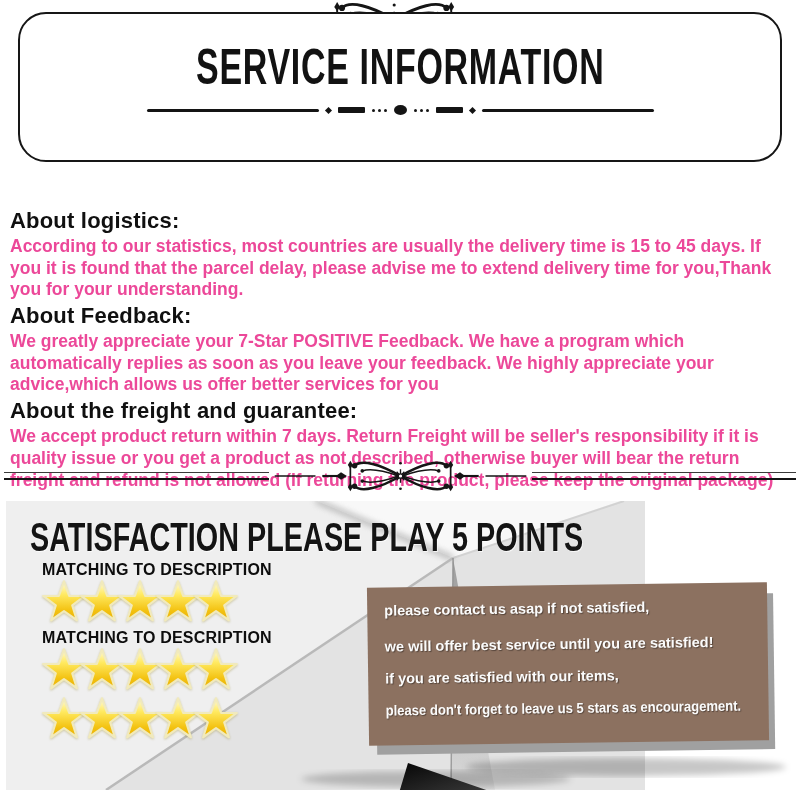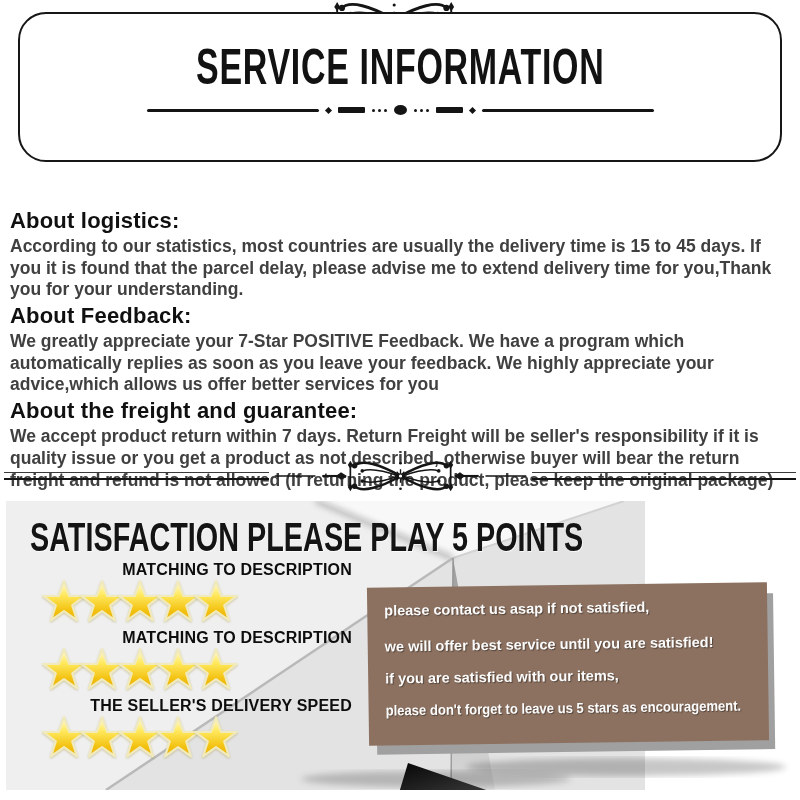--- a/index.html
+++ b/index.html
@@ -19,34 +19,34 @@
   .tline{width:172px;height:3px;background:#141414;border-radius:2px;}
   .tdot{width:5px;height:5px;background:#141414;transform:rotate(45deg);}
   .tdash{width:27px;height:6px;background:#141414;border-radius:1px;}
   .tminidots{display:flex;gap:3px;align-items:center;}
   .tminidot{width:3px;height:3px;border-radius:50%;background:#141414;}
   .tbigdot{width:13px;height:10px;border-radius:50%;background:#141414;}
 
   
   .content{position:absolute;left:10px;top:170px;width:782px;margin-top:37px;}
   .section-h{font-size:22px;font-weight:bold;color:#101010;margin:1px 0 2px;letter-spacing:.2px;}
-  .section-p{font-size:17.5px;font-weight:bold;color:#404040;margin:0 0 2px;line-height:1.24;}
+  .section-p{font-size:17.5px;font-weight:bold;color:#ec4899;margin:0 0 2px;line-height:1.24;}
 
   
   .mid-divider{position:absolute;left:0;top:456px;width:800px;display:flex;align-items:center;}
   .dline{flex:1;height:5px;border-top:1px solid #3a3a3a;border-bottom:2px solid #141414;margin:0 4px;}
 
   
   .panel{position:absolute;left:6px;top:501px;width:639px;height:289px;background:#e3e3e3;}
   .peel{position:absolute;left:0;top:0;z-index:1;}
   .panel-title{position:absolute;left:24px;top:14px;z-index:3;font-size:40px;font-weight:bold;
          color:#141414;white-space:nowrap;transform:scaleX(.72);transform-origin:left center;
          text-shadow:1px 1px 0 rgba(255,255,255,.75);}
   .ratings{position:absolute;left:36px;top:60px;width:310px;z-index:5;}
-  .r-label{font-size:16px;font-weight:bold;color:#0d0d0d;letter-spacing:.2px;white-space:nowrap;text-align:right;}
+  .r-label{font-size:16px;font-weight:bold;color:#0d0d0d;letter-spacing:.2px;white-space:nowrap;}
   .stars{display:flex;margin:1px 0 7px;}
   .star{width:44px;height:42px;margin-right:-6px;filter:drop-shadow(0 1px 1px rgba(130,110,0,.3));}
 
   
   .note-box{position:absolute;left:362px;top:84px;width:400px;height:158px;z-index:4;
          background:#8c7160;transform:rotate(-.8deg);
          box-shadow:7px 10px 0 -1px #a0a0a0;padding:14px 0 0 17px;box-sizing:border-box;}
   .note-line{display:inline-block;font-size:14.5px;font-weight:bold;color:#fbfbfb;
          white-space:nowrap;line-height:19px;margin-bottom:13px;
          text-shadow:1px 1px 1px rgba(0,0,0,.4);transform-origin:left center;}
@@ -210,21 +210,20 @@
             </svg>
             <svg class="star" viewBox="0 0 100 96">
               <path d="M50,3 L61.8,36.5 L97.5,36.5 L68.9,58 L79.4,92 L50,71 L20.6,92 L31.1,58 L2.5,36.5 L38.2,36.5 Z" fill="url(#sg)" stroke="#f1eabc" stroke-width="5" stroke-linejoin="round"></path>
             </svg>
             <svg class="star" viewBox="0 0 100 96">
               <path d="M50,3 L61.8,36.5 L97.5,36.5 L68.9,58 L79.4,92 L50,71 L20.6,92 L31.1,58 L2.5,36.5 L38.2,36.5 Z" fill="url(#sg)" stroke="#f1eabc" stroke-width="5" stroke-linejoin="round"></path>
             </svg>
           </div>
       </div>
       <div>
-        <div class="r-label">THE SELLER'S DELIVERY SPEED</div>
         <div class="stars">
             <svg class="star" viewBox="0 0 100 96">
               <path d="M50,3 L61.8,36.5 L97.5,36.5 L68.9,58 L79.4,92 L50,71 L20.6,92 L31.1,58 L2.5,36.5 L38.2,36.5 Z" fill="url(#sg)" stroke="#f1eabc" stroke-width="5" stroke-linejoin="round"></path>
             </svg>
             <svg class="star" viewBox="0 0 100 96">
               <path d="M50,3 L61.8,36.5 L97.5,36.5 L68.9,58 L79.4,92 L50,71 L20.6,92 L31.1,58 L2.5,36.5 L38.2,36.5 Z" fill="url(#sg)" stroke="#f1eabc" stroke-width="5" stroke-linejoin="round"></path>
             </svg>
             <svg class="star" viewBox="0 0 100 96">
               <path d="M50,3 L61.8,36.5 L97.5,36.5 L68.9,58 L79.4,92 L50,71 L20.6,92 L31.1,58 L2.5,36.5 L38.2,36.5 Z" fill="url(#sg)" stroke="#f1eabc" stroke-width="5" stroke-linejoin="round"></path>
             </svg>

